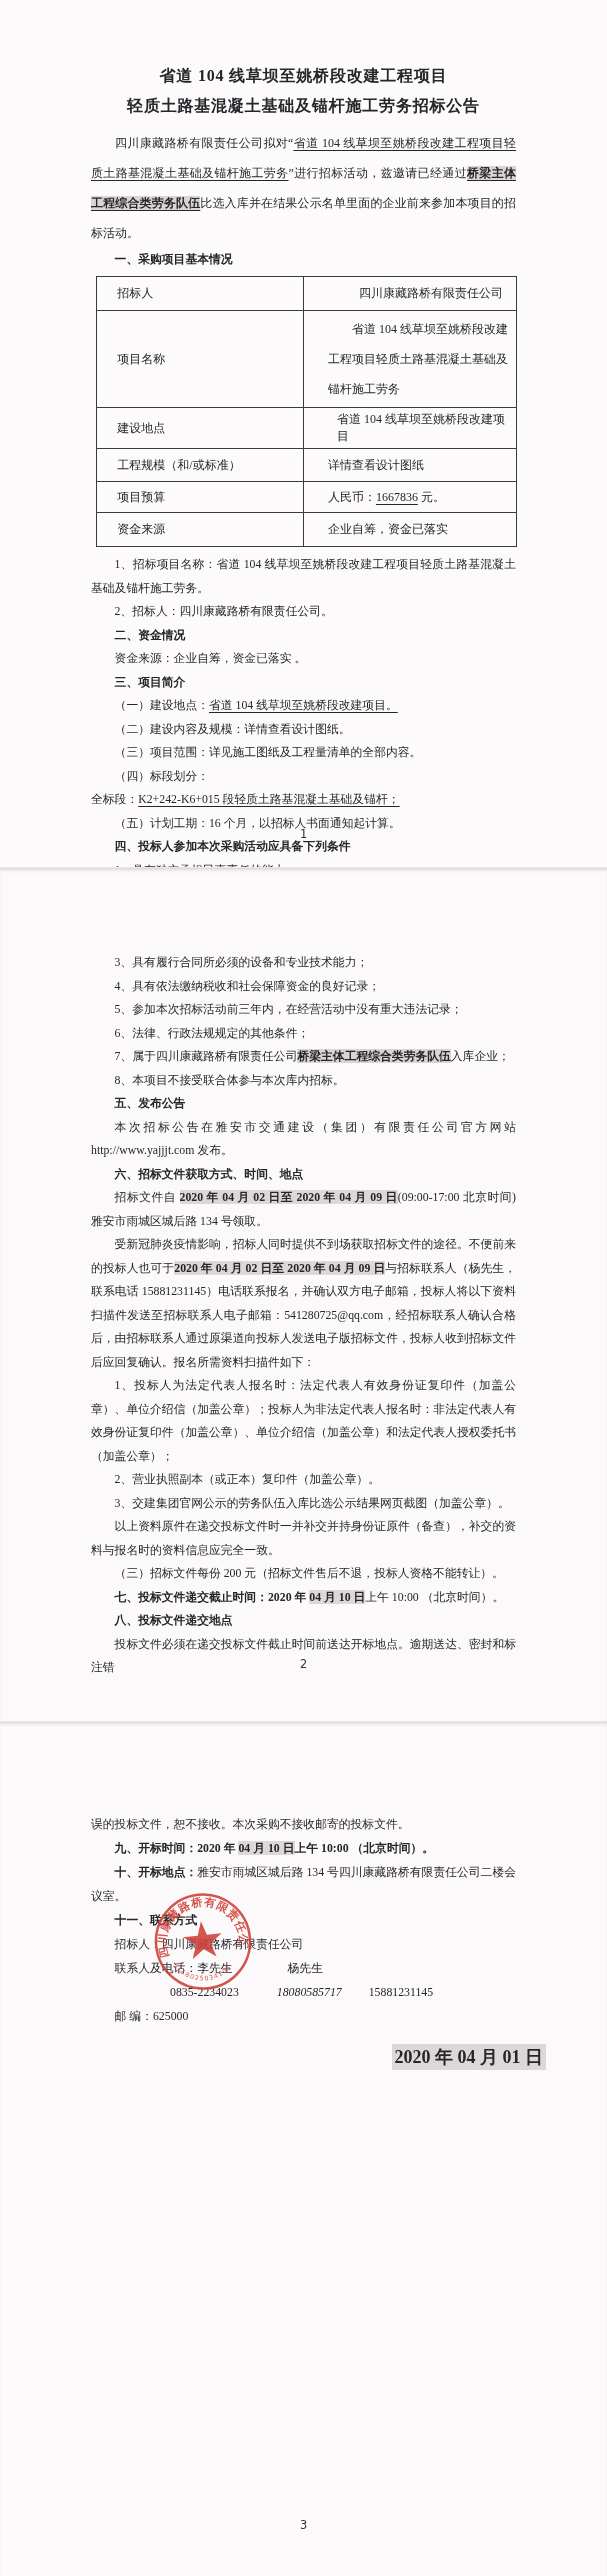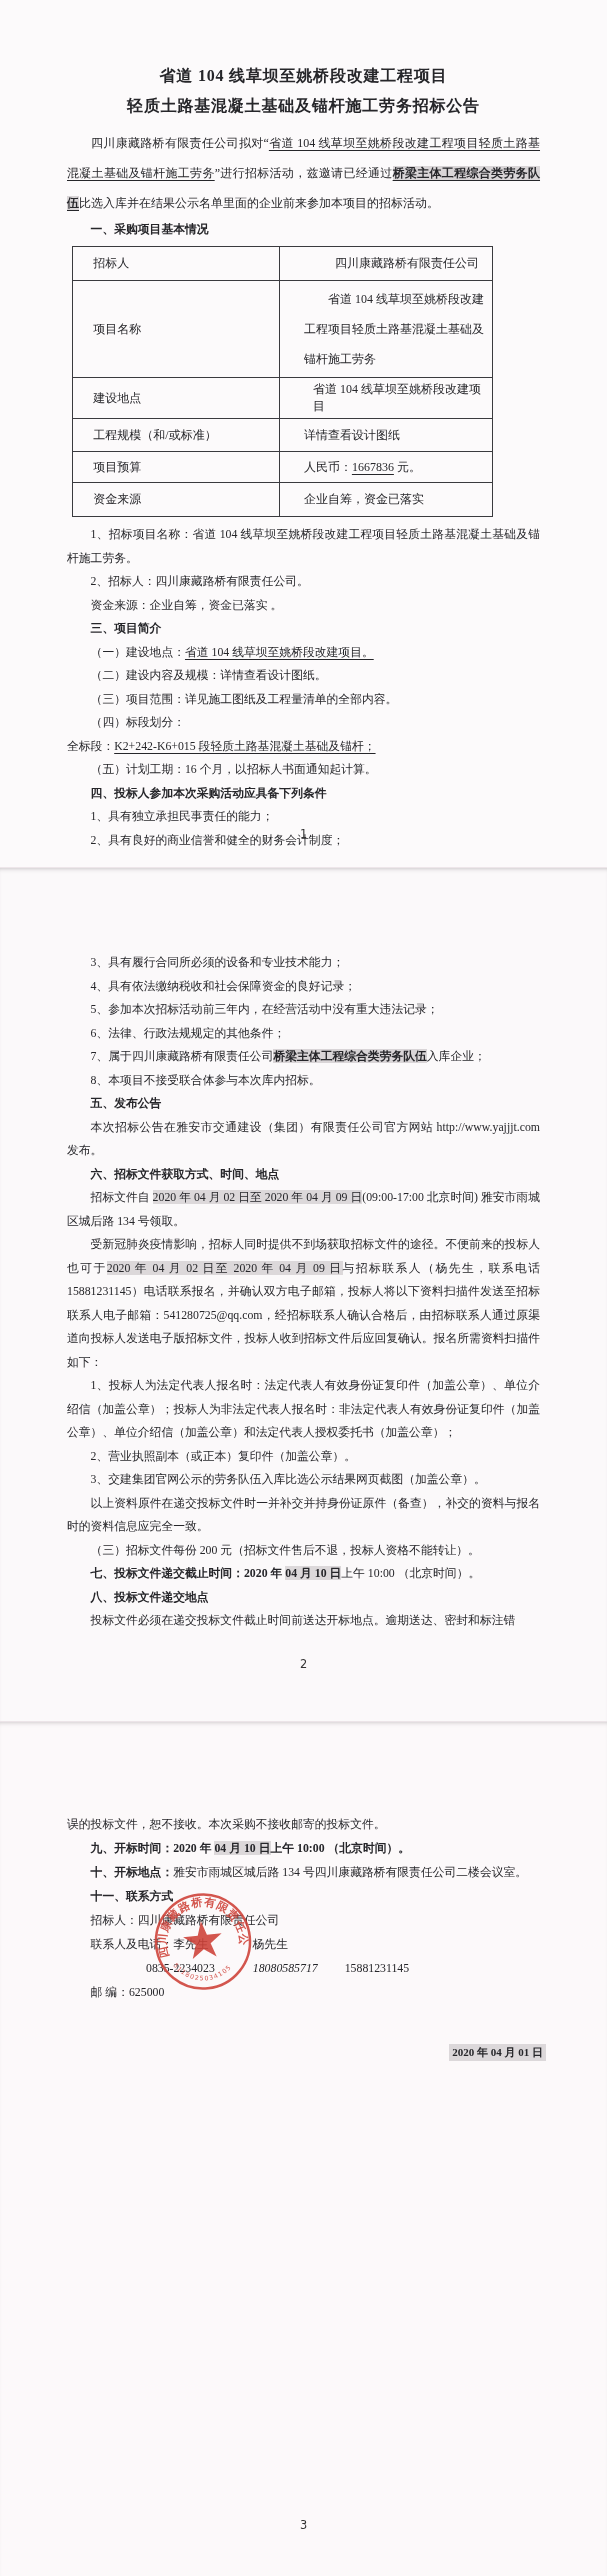--- a/index.html
+++ b/index.html
@@ -1,49 +1,49 @@
 <!DOCTYPE html>
 <html style="font-size:12px"><head>
 <meta charset="utf-8">
 <style>
   html,body{margin:0;padding:0;background:#ffffff;}
   body{width:607px;font-family:"Liberation Serif","DejaVu Serif",serif;color:#26262a;}
   .page{position:relative;width:607px;overflow:hidden;background:#fcfafb;}
   #page1{height:867px;}
   #page2{height:853px;background:#fbf9fa;border-top:0.8px solid #eee6ea;box-shadow:inset 0 3.8px 5.3px -3.8px rgba(100,90,96,.45);}
   #page3{height:856px;background:#fcf9fa;border-top:0.8px solid #ece4e8;box-shadow:inset 0 3.8px 5.3px -3.8px rgba(100,90,96,.40);}
-  .content{padding:0 67px;}
+  .content{padding:0 91px;}
   .title{margin:0;padding-top:61px;text-align:center;font-size:16px;font-weight:bold;line-height:30px;letter-spacing:0.8px;}
   .l{margin:0;font-size:11.8px;line-height:23.5px;text-align:justify;text-indent:2em;}
   .intro{margin-top:7px;font-size:12px;line-height:30px;}
   .noind{text-indent:0;}
   .hd{font-weight:bold;}
   .b{font-weight:bold;}
   .u{text-decoration:underline;text-underline-offset:3px;}
-  .hl{background:#dcd8da;}
+  .hl{background:#dcd8da;font-weight:bold;}
   .team{font-weight:bold;background:#d9d5d7;}
   table.info{border-collapse:collapse;margin:4.6px 0 6px 5.3px;width:421px;table-layout:fixed;border-radius:25px;}
   table.info td{border:1.1px solid #3a3a3e;font-size:12px;vertical-align:middle;padding:3px 4.6px;}
   table.info td.lab{width:181px;padding-left:20px;}
   table.info td.val{padding-left:24px;}
   tr.r0 td{height:27px;} tr.r0 td.val{padding-left:55px;}
   tr.r1 td{height:61px;} tr.r1 td.val{text-indent:2em;line-height:30px;}
   tr.r2 td{height:27px;} tr.r2 td.val{padding-left:33px;}
   tr.r3 td{height:26px;} tr.r4 td{height:24px;} tr.r5 td{height:27px;}
   .pagenum{position:absolute;left:0;width:100%;text-align:center;font-family:"DejaVu Sans","Liberation Sans",sans-serif;font-size:11.4px;color:#333;}
   #page1 .pagenum{bottom:26px;} #page2 .pagenum{bottom:50px;} #page3 .pagenum{bottom:46px;}
   .contact .l{line-height:24px;}
-  .sp58{margin-left:44px;} .phone-row{text-indent:0;padding-left:79px;}
+  .sp58{margin-left:55px;} .phone-row{text-indent:0;padding-left:79px;}
   .sp50{margin-left:38px;font-style:italic;} .sp36{margin-left:27px;}
   .seal{position:absolute;left:152px;top:167px;width:102px;height:105px;transform:rotate(-6deg);opacity:.88;pointer-events:none;}
   .sealc{fill:none;stroke:#ce4037;stroke-width:3.2;}
   .seals{fill:#ce4037;}
   .sealt{fill:#ce4037;font-size:14px;font-weight:bold;letter-spacing:1px;}
   .sealn{fill:#ce4037;font-size:8px;letter-spacing:1.5px;font-family:"DejaVu Sans",sans-serif;}
-  .datebox{position:absolute;right:61px;top:322px;font-size:11px;font-weight:bold;background:#dcd8da;padding:0.8px 3px;}
+  .datebox{position:absolute;right:61px;top:322px;font-size:18px;font-weight:bold;background:#dcd8da;padding:0.8px 3px;}
 </style>
 </head>
 <body>
 
 <section class="page" id="page1">
   <div class="content">
     <h1 class="title">
       <span>省道 104 线草坝至姚桥段改建工程项目</span><br>
       <span>轻质土路基混凝土基础及锚杆施工劳务招标公告</span>
     </h1>
@@ -75,20 +75,21 @@
         </tr>
         <tr class="r5">
           <td class="lab">资金来源</td>
           <td class="val">企业自筹，资金已落实</td>
         </tr>
       </tbody>
     </table>
 
     <p class="l">1、招标项目名称：省道 104 线草坝至姚桥段改建工程项目轻质土路基混凝土基础及锚杆施工劳务。</p>
     <p class="l">2、招标人：四川康藏路桥有限责任公司。</p>
+    <p class="l hd">二、资金情况</p>
     <p class="l">资金来源：企业自筹，资金已落实 。</p>
     <p class="l hd">三、项目简介</p>
     <p class="l"><span>（一）建设地点：</span><span class="u">省道 104 线草坝至姚桥段改建项目。</span></p>
     <p class="l">（二）建设内容及规模：详情查看设计图纸。</p>
     <p class="l">（三）项目范围：详见施工图纸及工程量清单的全部内容。</p>
     <p class="l">（四）标段划分：</p>
     <p class="l noind"><span>全标段：</span><span class="u">K2+242-K6+015 段轻质土路基混凝土基础及锚杆；</span></p>
     <p class="l">（五）计划工期：16 个月，以招标人书面通知起计算。</p>
     <p class="l hd">四、投标人参加本次采购活动应具备下列条件</p>
     <p class="l">1、具有独立承担民事责任的能力；</p>

